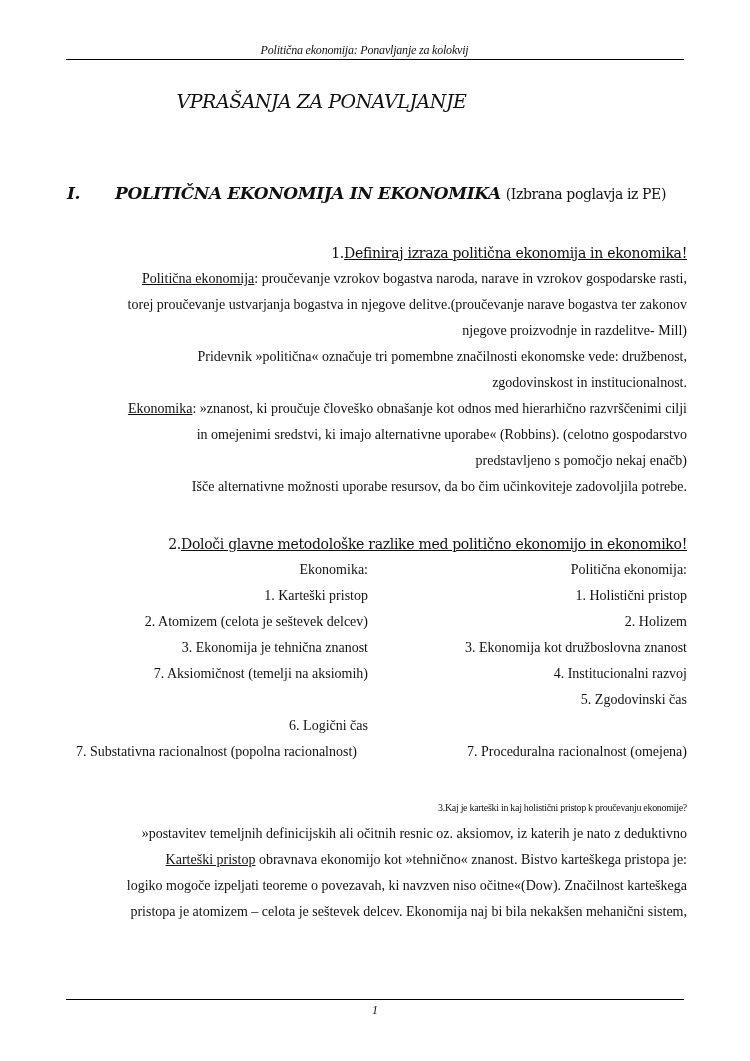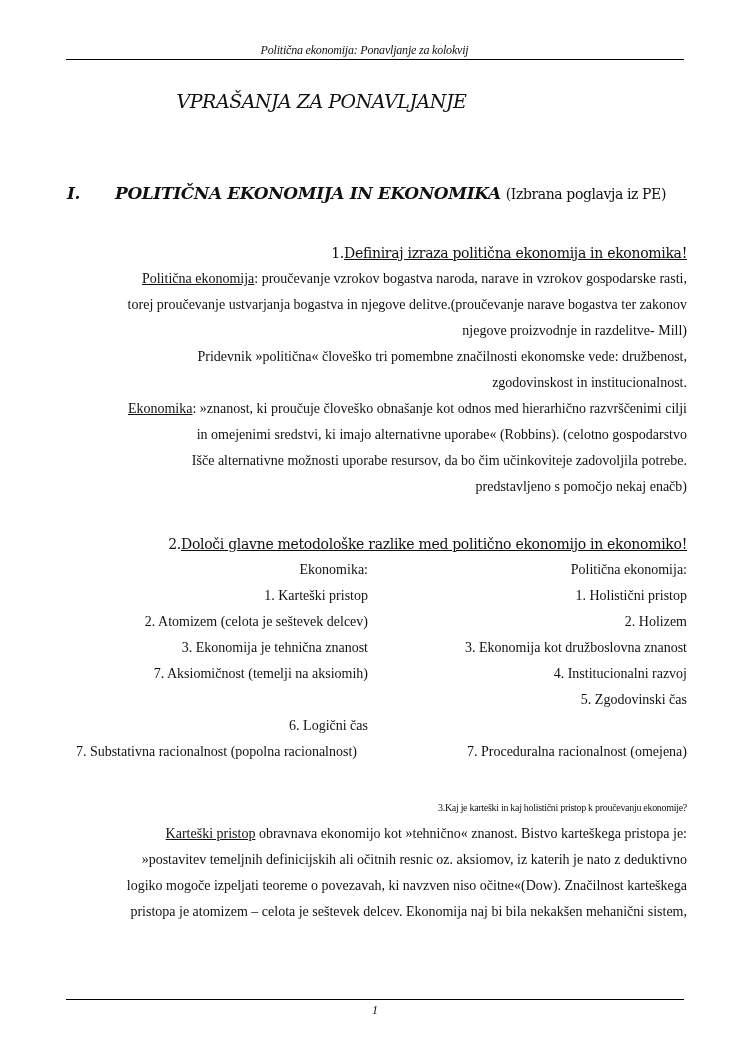--- a/index.html
+++ b/index.html
@@ -54,26 +54,26 @@
   <span class="sub">(Izbrana poglavja iz PE)</span>
 </div>
 
 <div class="block" style="top:240px;">
   <div class="line q-title">
     <span class="qnum">1.</span><span class="u">Definiraj izraza politična ekonomija in ekonomika!</span>
   </div>
   <div class="line"><span class="u">Politična ekonomija</span><span>: proučevanje vzrokov bogastva naroda, narave in vzrokov gospodarske rasti,</span></div>
   <div class="line">torej proučevanje ustvarjanja bogastva in njegove delitve.(proučevanje narave bogastva ter zakonov</div>
   <div class="line">njegove proizvodnje in razdelitve- Mill)</div>
-  <div class="line">Pridevnik »politična« človeško tri pomembne značilnosti ekonomske vede: družbenost,</div>
+  <div class="line">Pridevnik »politična« označuje tri pomembne značilnosti ekonomske vede: družbenost,</div>
   <div class="line">zgodovinskost in institucionalnost.</div>
   <div class="line"><span class="u">Ekonomika</span><span>: »znanost, ki proučuje človeško obnašanje kot odnos med hierarhično razvrščenimi cilji</span></div>
   <div class="line">in omejenimi sredstvi, ki imajo alternativne uporabe« (Robbins). (celotno gospodarstvo</div>
+  <div class="line">predstavljeno s pomočjo nekaj enačb)</div>
   <div class="line">Išče alternativne možnosti uporabe resursov, da bo čim učinkoviteje zadovoljila potrebe.</div>
-  <div class="line">predstavljeno s pomočjo nekaj enačb)</div>
 </div>
 
 <div class="block" style="top:531px;">
   <div class="line q-title">
     <span class="qnum">2.</span><span class="u">Določi glavne metodološke razlike med politično ekonomijo in ekonomiko!</span>
   </div>
   <div class="line cols">
     <span class="col-l">Ekonomika:</span>
     <span class="col-r">Politična ekonomija:</span>
   </div>
@@ -103,22 +103,22 @@
   <div class="line cols">
     <span style="width:290px;"><span>7. Substativna racionalnost </span><span class="small">(popolna racionalnost)</span></span>
     <span class="col-r" style="padding-left:2px;"><span>7. Proceduralna racionalnost </span><span class="small">(omejena)</span></span>
   </div>
 </div>
 
 <div class="block" style="top:795px;">
   <div class="line q-title" style="font-family:'Liberation Serif', serif; font-size:10px;">
     <span class="qnum">3.</span><span>Kaj je karteški in kaj holistični pristop k proučevanju ekonomije?</span>
   </div>
+  <div class="line">»postavitev temeljnih definicijskih ali očitnih resnic oz. aksiomov, iz katerih je nato z deduktivno</div>
   <div class="line"><span class="u">Karteški pristop</span><span> obravnava ekonomijo kot »tehnično« znanost. Bistvo karteškega pristopa je:</span></div>
-  <div class="line">»postavitev temeljnih definicijskih ali očitnih resnic oz. aksiomov, iz katerih je nato z deduktivno</div>
   <div class="line">logiko mogoče izpeljati teoreme o povezavah, ki navzven niso očitne«(Dow). Značilnost karteškega</div>
   <div class="line">pristopa je atomizem – celota je seštevek delcev. Ekonomija naj bi bila nekakšen mehanični sistem,</div>
 </div>
 
 <div>
   <div class="rule bottom"></div>
   <div class="page-number">1</div>
 </div>
 
 </body></html>

